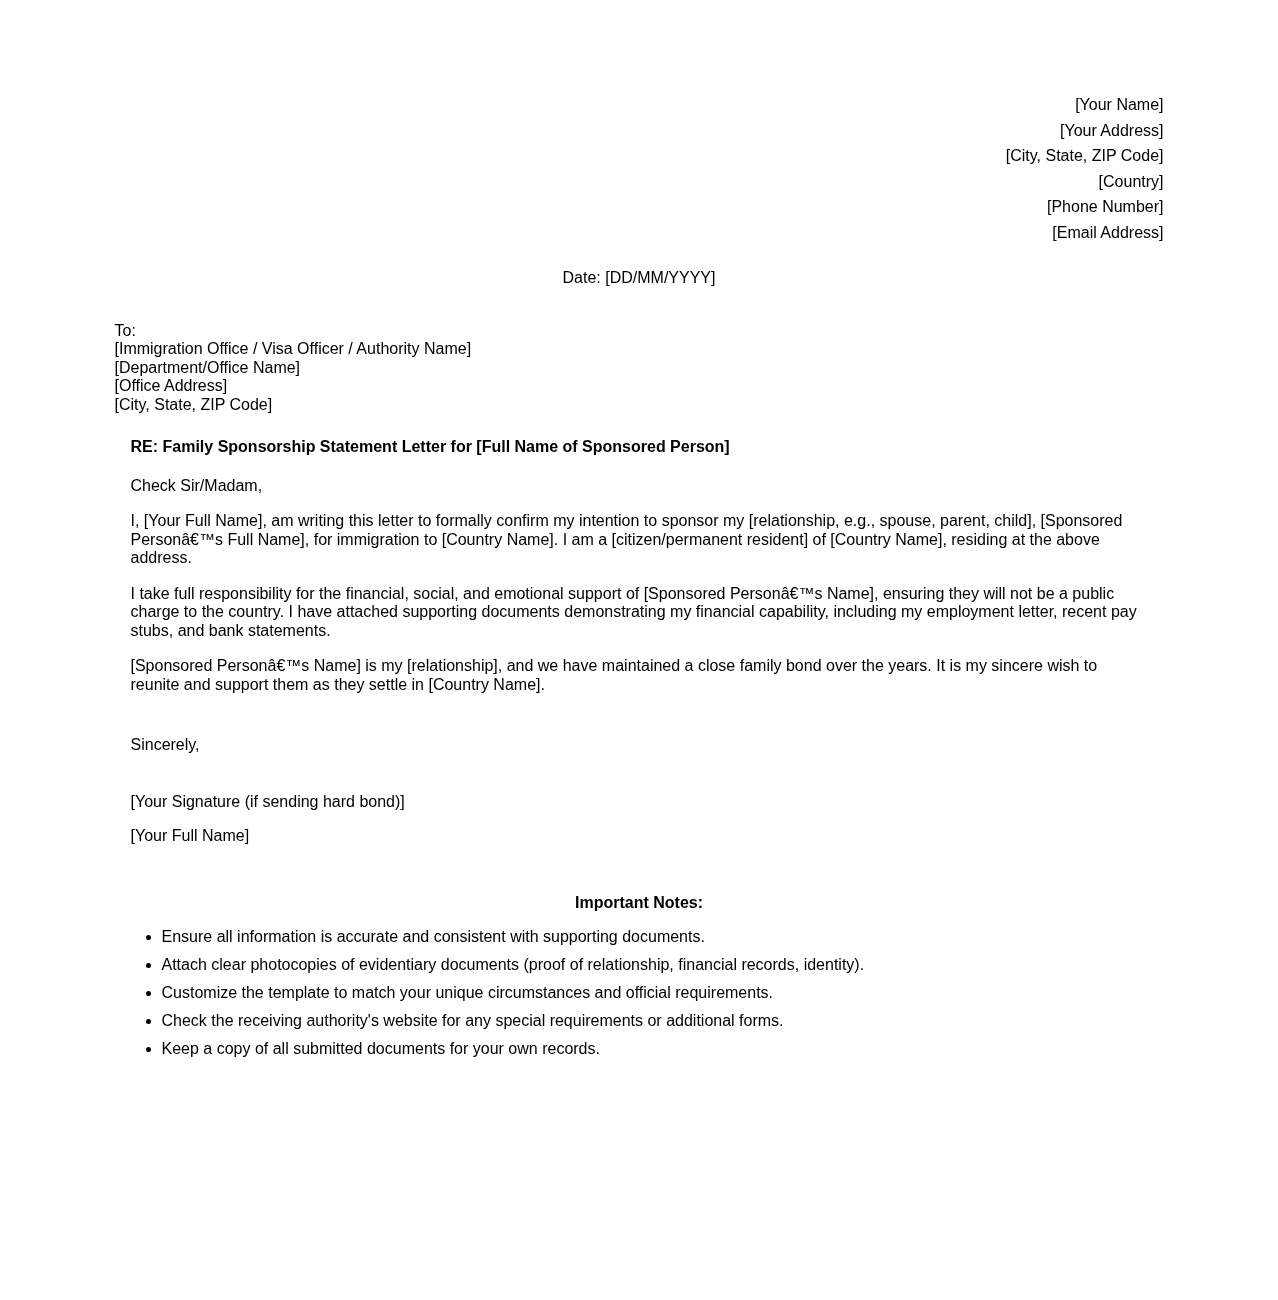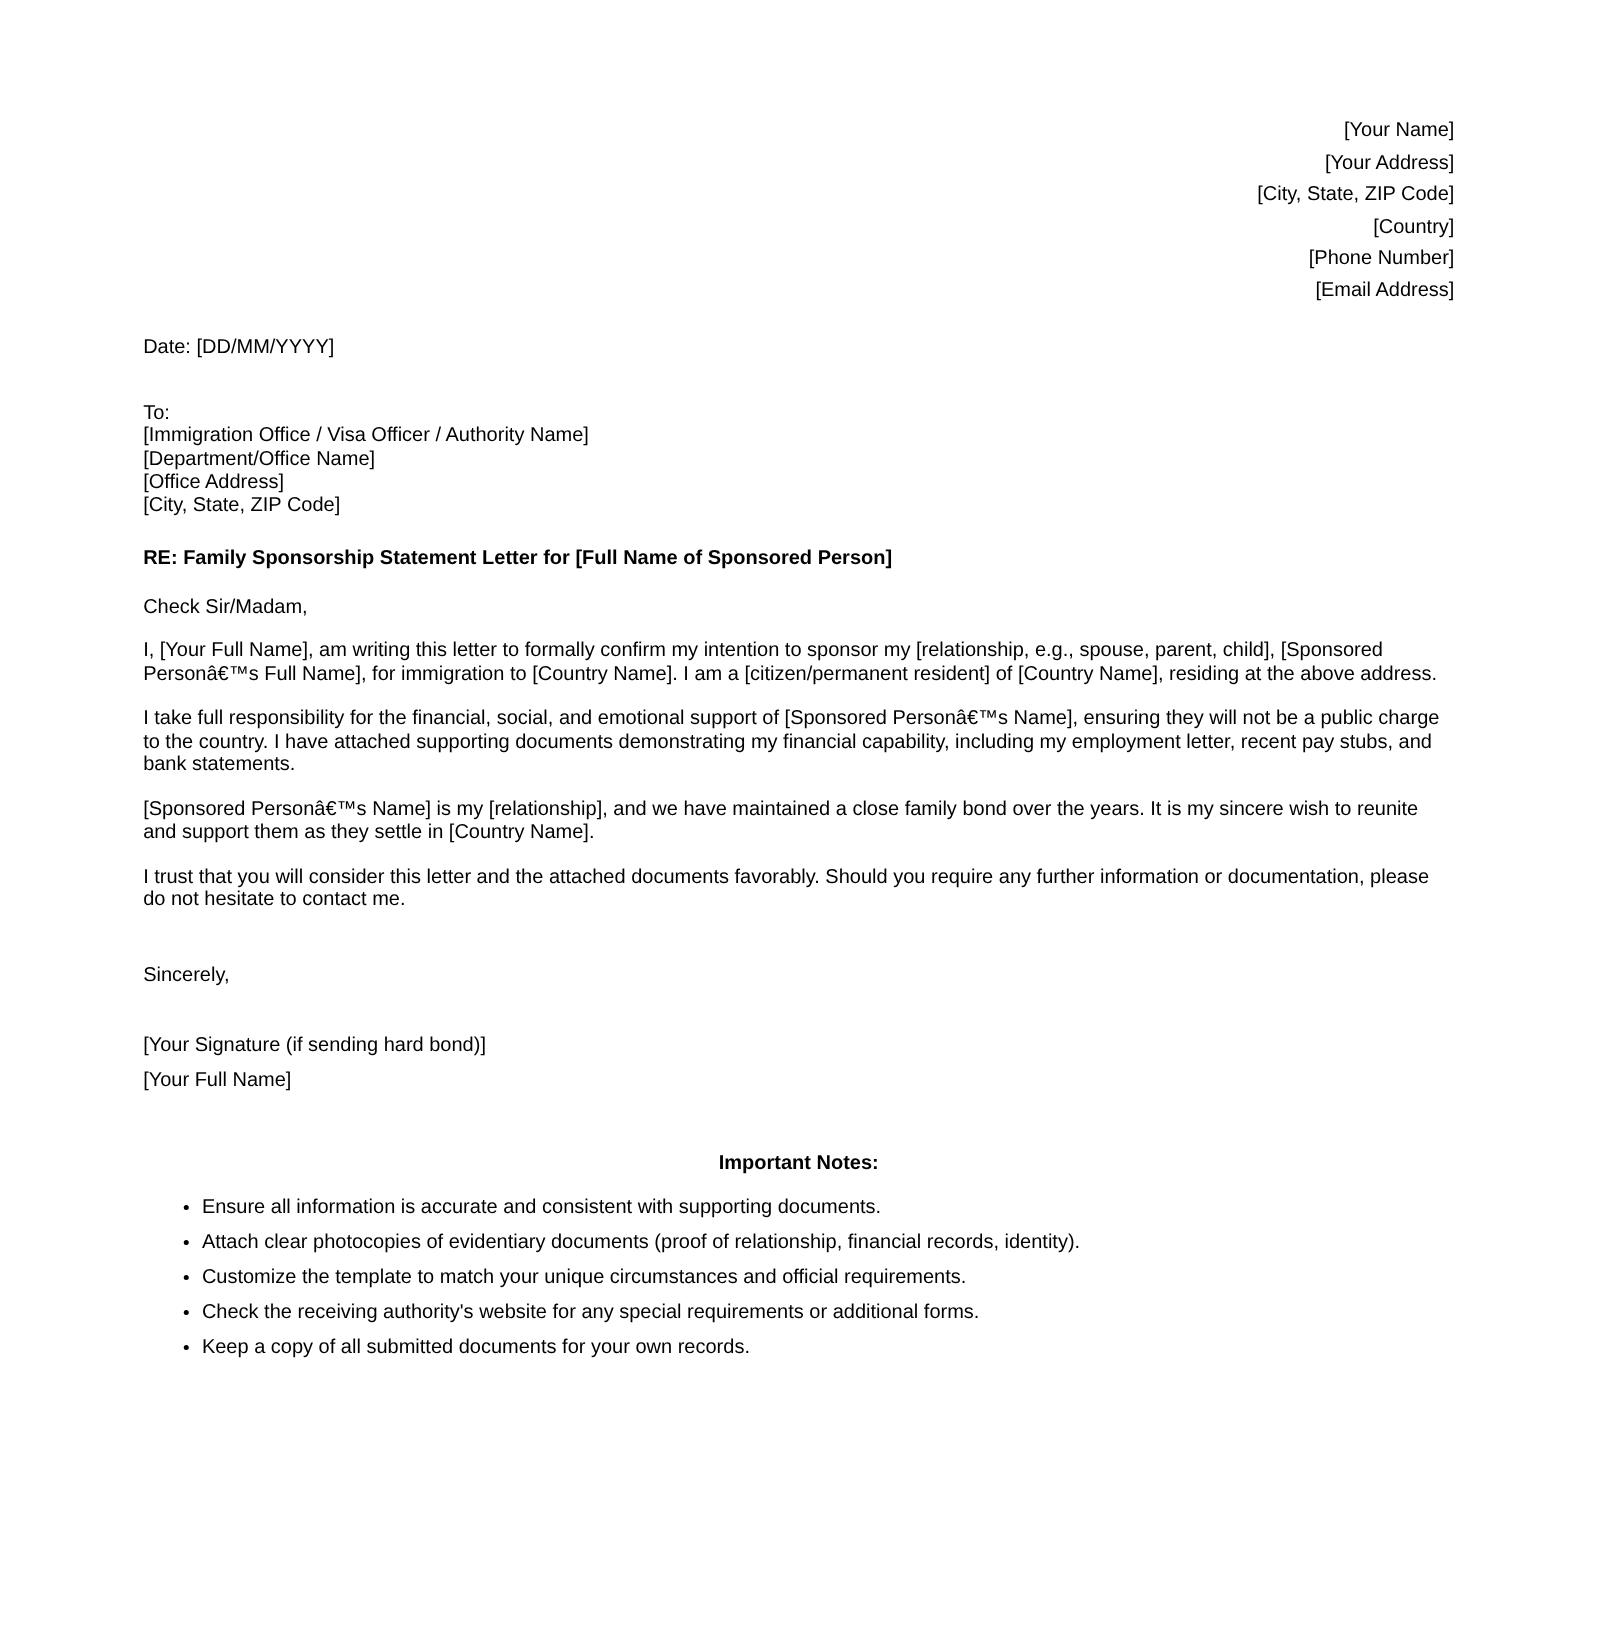--- a/index.html
+++ b/index.html
@@ -14,29 +14,29 @@
     width: 1049px;
     margin: 0 auto;
     padding-top: 92px;
     padding-bottom: 200px;
   }
   .sender-block {
     text-align: right;
     line-height: 25.5px;
   }
   .date-line {
-    text-align: left;
+    text-align: center;
     line-height: 25.5px;
     margin-top: 20px;
   }
   .recipient-block {
     margin-top: 31px;
     line-height: 18.5px;
   }
-  p { margin: 0; line-height: 18.5px; }
+  p { margin: 16px; line-height: 18.5px; }
   .subject {
     font-weight: bold;
     margin-top: 24px;
   }
   .salutation { margin-top: 20px; }
   .body-paragraph { margin-top: 17px; }
   .closing { margin-top: 42px; }
   .signature { margin-top: 38px; }
   .signer-name { margin-top: 9px; }
   .notes-heading {
@@ -78,21 +78,20 @@
     <div>[City, State, ZIP Code]</div>
   </div>
 
   <p class="subject">RE: Family Sponsorship Statement Letter for [Full Name of Sponsored Person]</p>
 
   <p class="salutation">Check Sir/Madam,</p>
 
   <p class="body-paragraph">I, [Your Full Name], am writing this letter to formally confirm my intention to sponsor my [relationship, e.g., spouse, parent, child], [Sponsored Personâ€™s Full Name], for immigration to [Country Name]. I am a [citizen/permanent resident] of [Country Name], residing at the above address.</p>
   <p class="body-paragraph">I take full responsibility for the financial, social, and emotional support of [Sponsored Personâ€™s Name], ensuring they will not be a public charge to the country. I have attached supporting documents demonstrating my financial capability, including my employment letter, recent pay stubs, and bank statements.</p>
   <p class="body-paragraph">[Sponsored Personâ€™s Name] is my [relationship], and we have maintained a close family bond over the years. It is my sincere wish to reunite and support them as they settle in [Country Name].</p>
-  <p class="body-paragraph">I trust that you will consider this letter and the attached documents favorably. Should you require any further information or documentation, please do not hesitate to contact me.</p>
 
   <p class="closing">Sincerely,</p>
 
   <p class="signature">[Your Signature (if sending hard bond)]</p>
   <p class="signer-name">[Your Full Name]</p>
 
   <p class="notes-heading">Important Notes:</p>
 
   <ul class="notes-list">
     <li>Ensure all information is accurate and consistent with supporting documents.</li>

